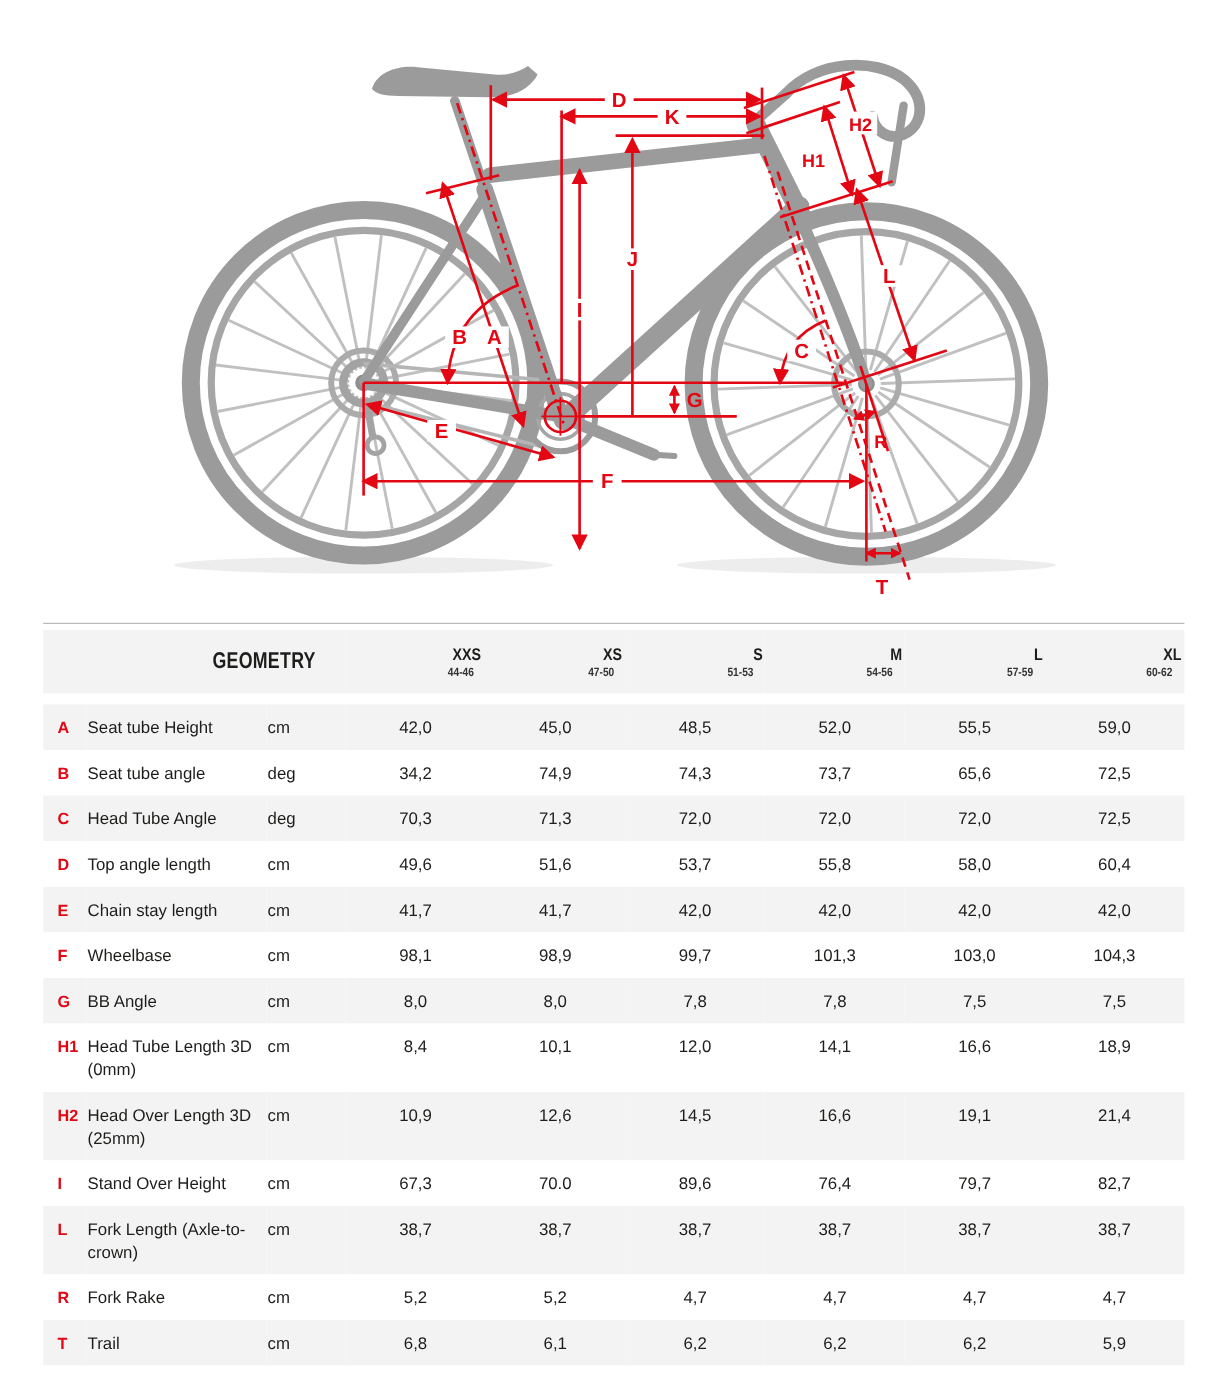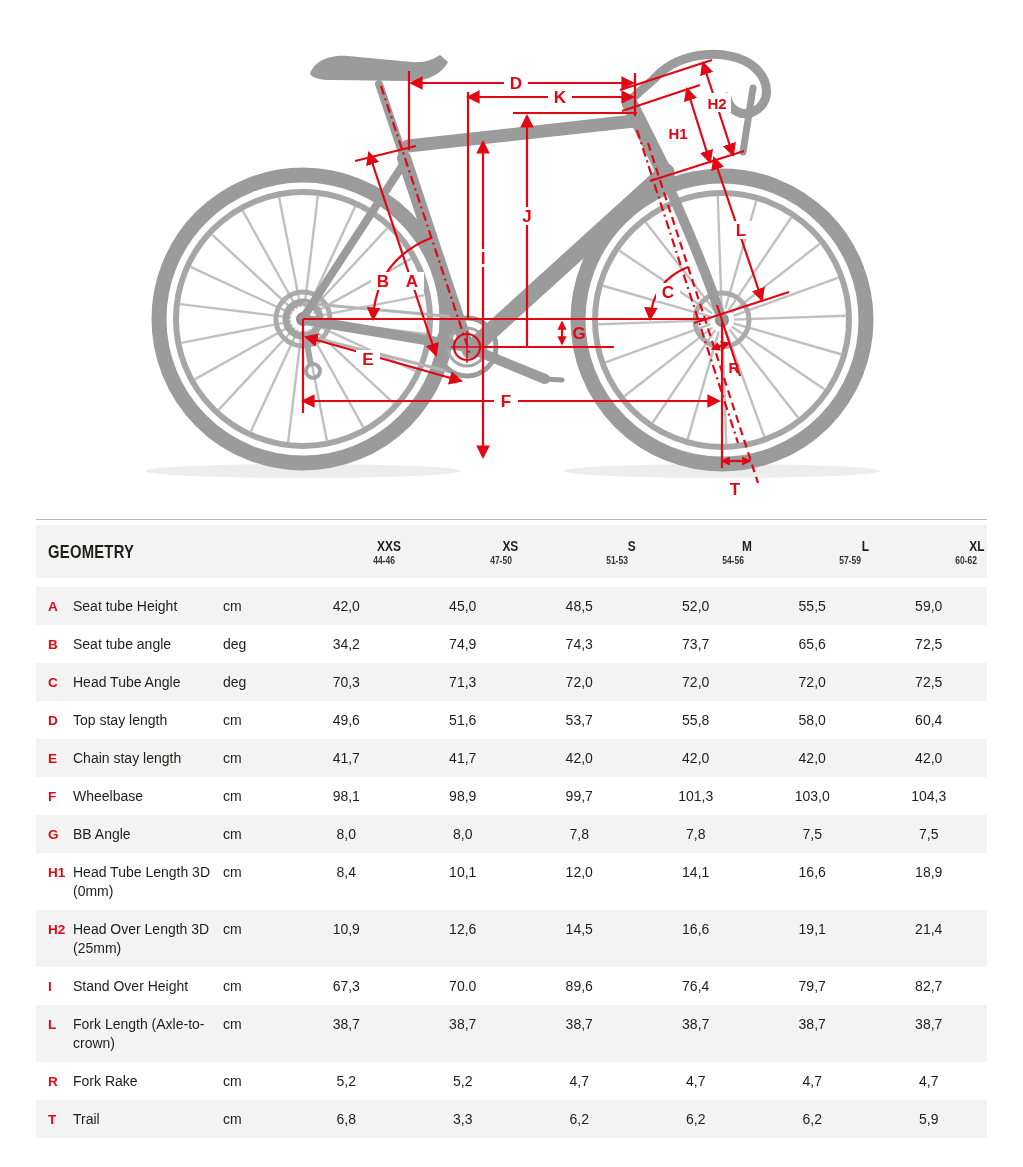--- a/index.html
+++ b/index.html
@@ -2,21 +2,21 @@
 <html><head>
 <meta charset="utf-8">
 <style>
   html,body{margin:0;padding:0;background:#fff;}
   body{width:1023px;font-family:"Liberation Sans",sans-serif;color:#1d1d1b;}
   .diagram{width:1023px;height:519px;position:relative;overflow:hidden;}
   .table-wrap{margin:0 36px;border-top:1px solid #b9b9b9;padding-top:5px;}
   table{width:100%;border-collapse:collapse;table-layout:fixed;}
   thead tr{background:#f3f3f3;height:53px;}
   th{font-weight:700;vertical-align:middle;}
-  th.geo{text-align:left;padding-left:12px;}
+  th.geo{text-align:right;padding-left:12px;}
   .cond{display:inline-block;transform:scaleX(0.78);transform-origin:left center;
         font-size:19px;font-weight:700;letter-spacing:.3px;white-space:nowrap;}
   th.size{text-align:right;}
   .sz{display:inline-block;transform:scaleX(0.85);font-size:14px;font-weight:700;line-height:15px;}
   .rg{display:block;transform:scaleX(0.85);font-size:10px;font-weight:700;color:#333;line-height:11px;}
   tr.sp{height:9px;background:#fff;}
   tbody tr.g{background:#f3f3f3;}
   tbody tr.w{background:#fff;}
   td{vertical-align:top;padding-top:10px;padding-bottom:9px;line-height:19px;font-size:14px;}
   td.letter{padding-left:12px;color:#e30613;font-weight:700;font-size:13.5px;}
@@ -258,21 +258,21 @@
       <td>deg</td>
       <td class="val">70,3</td>
       <td class="val">71,3</td>
       <td class="val">72,0</td>
       <td class="val">72,0</td>
       <td class="val">72,0</td>
       <td class="val">72,5</td>
     </tr>
     <tr class="w">
       <td class="letter">D</td>
-      <td class="lab">Top stay length</td>
+      <td class="lab">Top angle length</td>
       <td>cm</td>
       <td class="val">49,6</td>
       <td class="val">51,6</td>
       <td class="val">53,7</td>
       <td class="val">55,8</td>
       <td class="val">58,0</td>
       <td class="val">60,4</td>
     </tr>
     <tr class="g">
       <td class="letter">E</td>
@@ -360,21 +360,21 @@
       <td class="val">4,7</td>
       <td class="val">4,7</td>
       <td class="val">4,7</td>
       <td class="val">4,7</td>
     </tr>
     <tr class="g">
       <td class="letter">T</td>
       <td class="lab">Trail</td>
       <td>cm</td>
       <td class="val">6,8</td>
-      <td class="val">3,3</td>
+      <td class="val">6,1</td>
       <td class="val">6,2</td>
       <td class="val">6,2</td>
       <td class="val">6,2</td>
       <td class="val">5,9</td>
     </tr>
   </tbody>
 </table>
 </div>
 
 </body></html>

